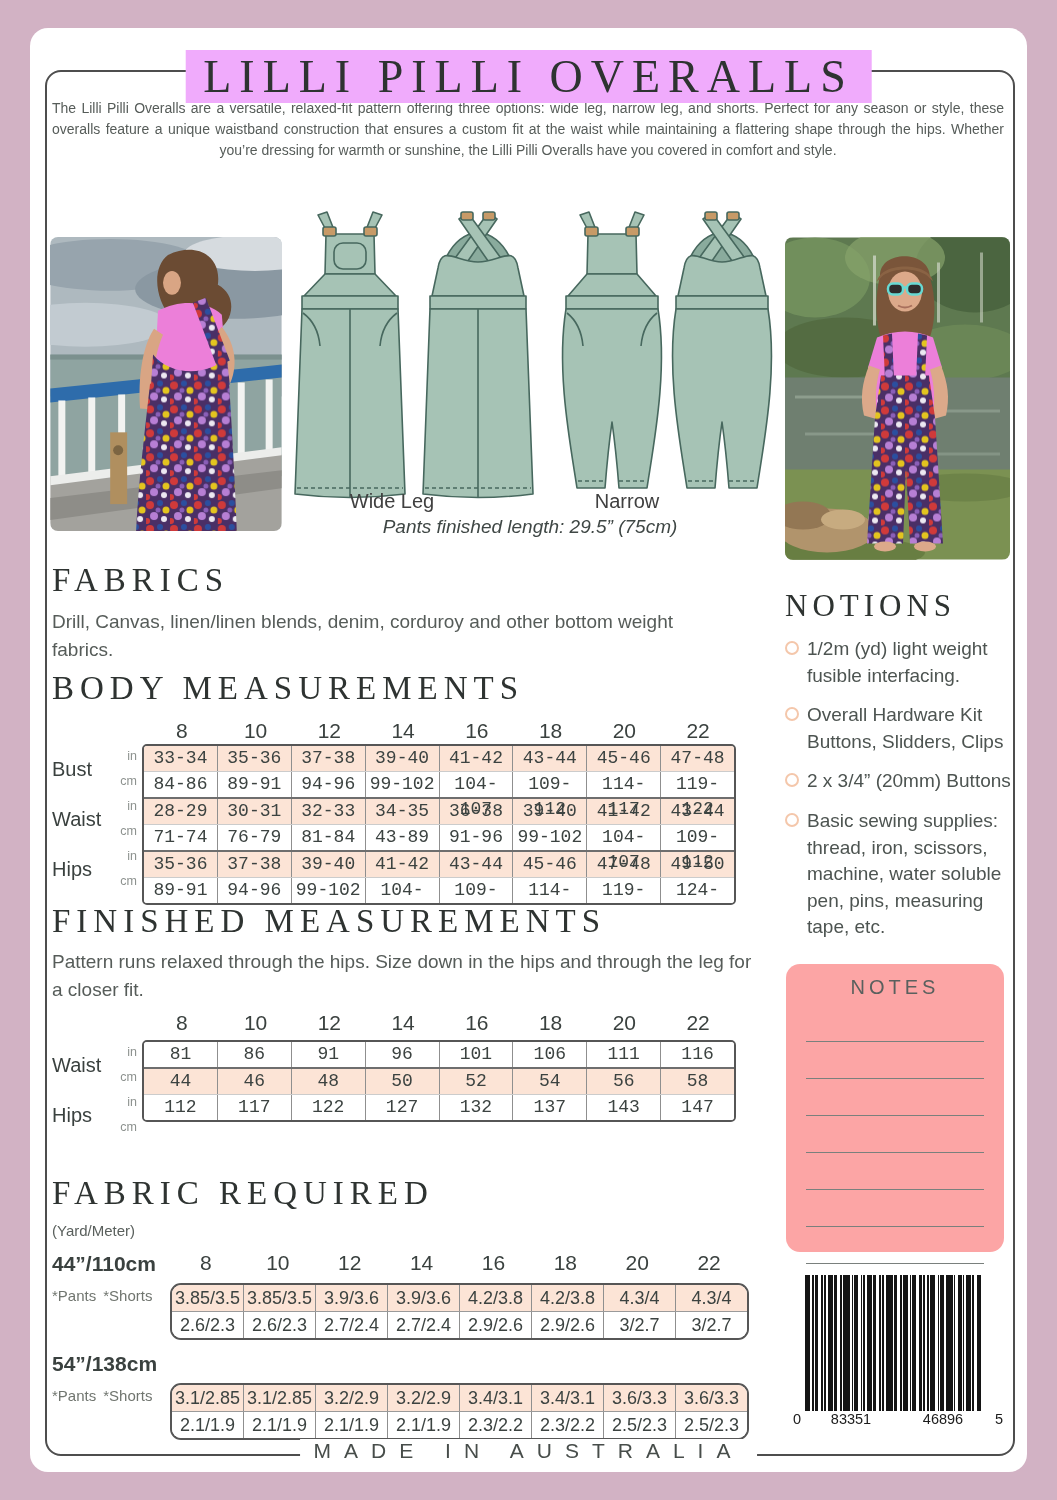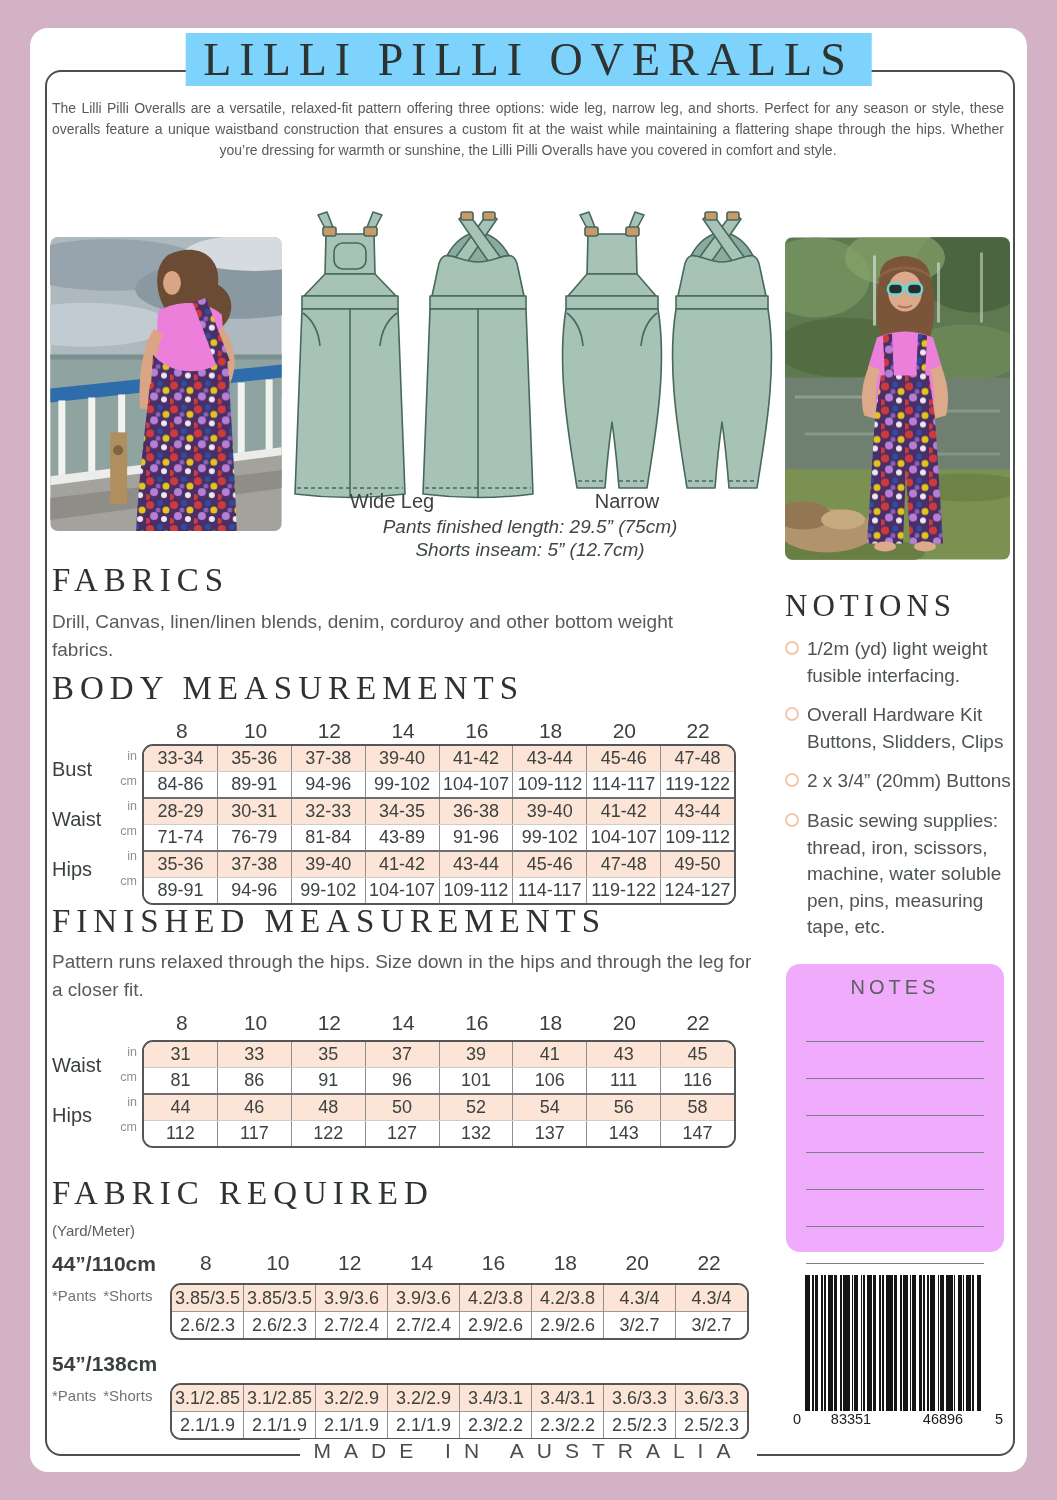--- a/index.html
+++ b/index.html
@@ -15,22 +15,22 @@
   }
   .inner-border{
     position:absolute;left:15px;top:42px;width:966px;height:1382px;
     border:2px solid #4e4e4e;border-radius:16px;
   }
   .serif-h{
     font-family:"Liberation Serif", serif;font-weight:400;
     color:#2e3331;letter-spacing:6px;white-space:nowrap;
   }
   .page-title{
-    position:absolute;top:5px;left:50%;transform:translateX(-50%);
-    background:#7dd3fc;padding:0 18px;font-size:46px;letter-spacing:8px;z-index:2;
+    position:absolute;top:22px;left:50%;transform:translateX(-50%);
+    background:#f0abfc;padding:0 18px;font-size:46px;letter-spacing:8px;z-index:2;
   }
   .made-in{
     position:absolute;top:1411px;left:50%;transform:translateX(-50%);
     background:#ffffff;padding:0 14px;font-size:21px;letter-spacing:13px;
     color:#474d4a;white-space:nowrap;z-index:2;
   }
   .description{
     position:absolute;left:22px;top:70px;width:952px;
     font-size:14px;line-height:1.5;color:#565c59;
     text-align:justify;text-align-last:center;
@@ -56,21 +56,21 @@
   .szc{flex:1;text-align:center;font-size:21px;color:#3a413f;line-height:26px;}
 
   
   .mwrap{position:absolute;display:flex;align-items:flex-start;}
   .mlabels{display:flex;flex-direction:column;}
   .mlab-group{display:flex;align-items:center;height:50px;}
   .mlab-group .gname{width:56px;font-size:20px;color:#3a413f;}
   .mlab-group .gunits{width:34px;display:flex;flex-direction:column;}
   .mlab-group .gunits div{height:25px;line-height:25px;font-size:12.5px;color:#8d928f;text-align:right;padding-right:5px;}
   .mbox{
-    border:2.5px solid #565656;border-radius:11px;overflow:hidden;background:#fff;
+    border:2.5px solid #565656;border-radius:5px;overflow:hidden;background:#fff;font-family:Liberation Mono, monospace;
   }
   .mgroup + .mgroup{border-top:2px solid #6e6e6e;}
   .mrow{display:flex;height:25px;}
   .mrow.peach{background:#fce4d6;}
   .mrow.plain{background:#ffffff;}
   .mgroup .mrow + .mrow{border-top:1px solid #cccccc;}
   .mcell{
     flex:1;text-align:center;line-height:25px;font-size:18px;color:#3c4341;
   }
   .mcell + .mcell{border-left:1.5px solid #8f8f8f;}
@@ -90,21 +90,21 @@
   .nitem{display:flex;margin-bottom:13px;}
   .ring{
     width:10px;height:10px;border:2.5px solid #f4c7ab;border-radius:50%;
     margin:5px 8px 0 0;flex-shrink:0;
   }
   .nitem span{font-size:19px;line-height:1.4;color:#4d5451;}
 
   
   .notes-box{
     position:absolute;left:756px;top:936px;width:218px;height:288px;
-    background:#f0abfc;border-radius:14px;
+    background:#fca5a5;border-radius:14px;
   }
   .notes-title{
     text-align:center;padding-top:12px;font-size:20px;letter-spacing:4px;color:#5a605e;
   }
   .nline{
     width:178px;margin:0 auto;height:36px;border-bottom:1.5px solid #7a807d;
   }
   .nline:first-of-type{height:42px;}
 
   
@@ -234,21 +234,20 @@
           <rect x="73" y="2" width="12" height="8" rx="2" fill="#c79a67"></rect>
           <rect x="51" y="2" width="12" height="8" rx="2" fill="#c79a67"></rect>
         </g>
       </g>
     </svg>
   </div>
   <div class="draw-label wide">Wide Leg</div>
   <div class="draw-label narrow">Narrow</div>
   <div class="finish-notes">
     <div>Pants finished length: 29.5” (75cm)</div>
-    <div>Shorts inseam: 5” (12.7cm)</div>
   </div>
 
   <div class="photo photo-right">
     <svg width="225" height="323" viewBox="0 0 225 322">
       <defs>
         <pattern id="fl2" patternUnits="userSpaceOnUse" width="24" height="24">
           <rect width="24" height="24" fill="#4a2f66"></rect>
           <circle cx="4" cy="5" r="4" fill="#d03a3a"></circle>
           <circle cx="14" cy="3" r="3" fill="#2b4fa0"></circle>
           <circle cx="20" cy="10" r="3.5" fill="#e3c41f"></circle>
@@ -428,30 +427,20 @@
         <div class="mlab-group">
           <div class="gname">Hips</div>
           <div class="gunits">
             <div>in</div>
             <div>cm</div>
           </div>
         </div>
       </div>
     <div class="mbox" style="width:590px;">
         <div class="mgroup">
-          <div class="mrow peach">
-            <div class="mcell">31</div>
-            <div class="mcell">33</div>
-            <div class="mcell">35</div>
-            <div class="mcell">37</div>
-            <div class="mcell">39</div>
-            <div class="mcell">41</div>
-            <div class="mcell">43</div>
-            <div class="mcell">45</div>
-          </div>
           <div class="mrow plain">
             <div class="mcell">81</div>
             <div class="mcell">86</div>
             <div class="mcell">91</div>
             <div class="mcell">96</div>
             <div class="mcell">101</div>
             <div class="mcell">106</div>
             <div class="mcell">111</div>
             <div class="mcell">116</div>
           </div>

